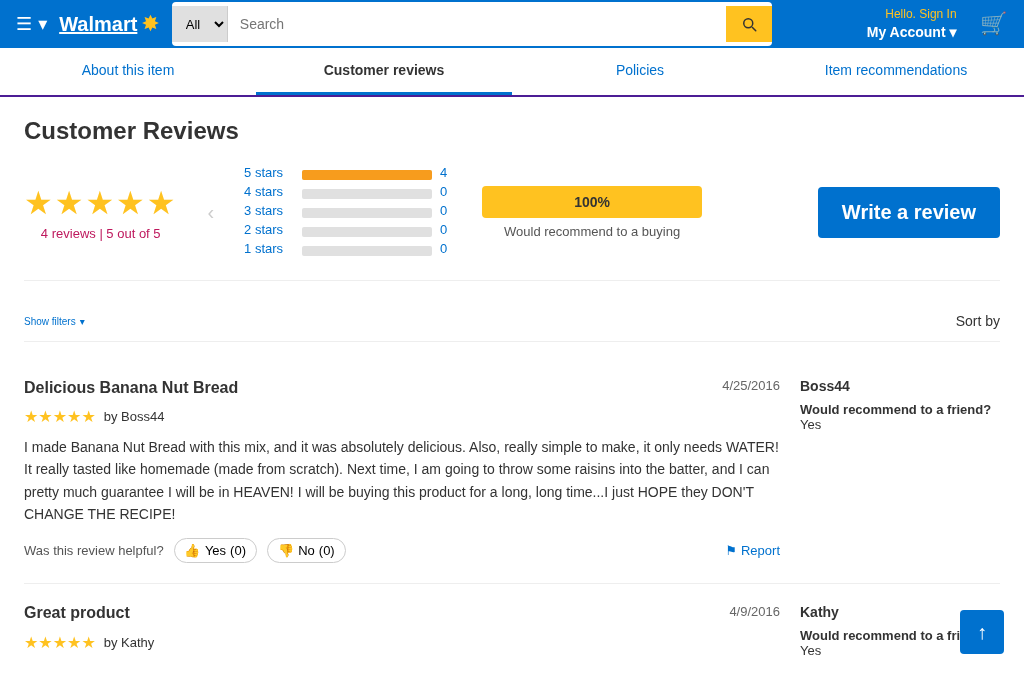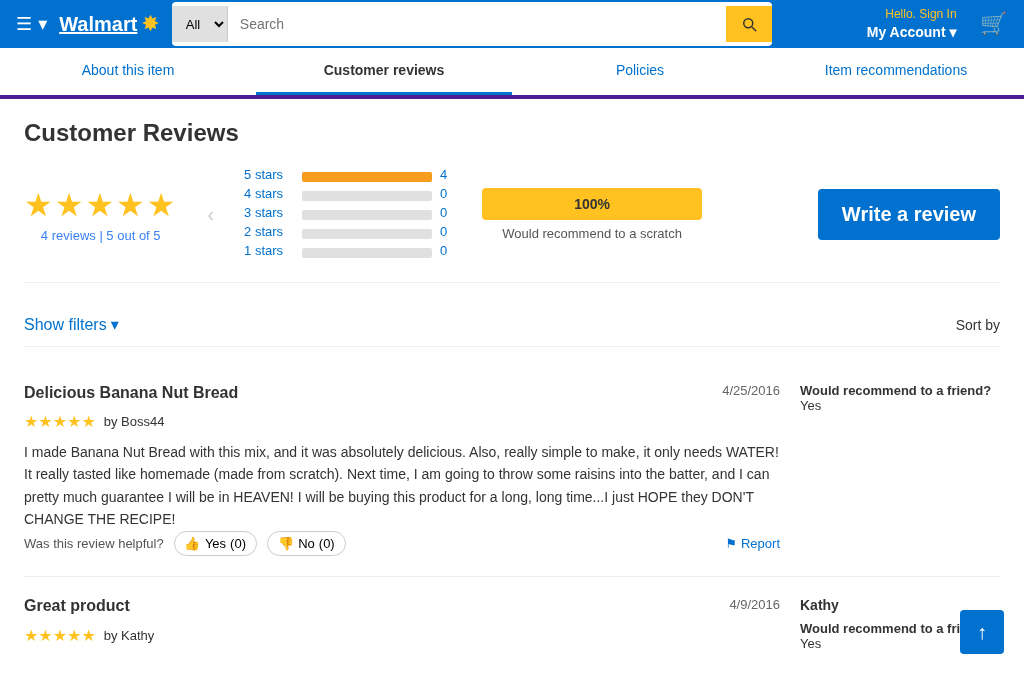--- a/index.html
+++ b/index.html
@@ -56,21 +56,21 @@
     }
     .search-btn svg { width: 18px; height: 18px; fill: #333; }
     .header-account { margin-left: auto; color: #fff; text-align: right; line-height: 1.3; cursor: pointer; }
     .header-account .hello { color: #ffc220; font-size: 12px; }
     .header-account .account { font-size: 14px; font-weight: bold; display: flex; align-items: center; gap: 4px; }
     .header-cart { color: #fff; font-size: 22px; cursor: pointer; margin-left: 12px; }
 
     
     .nav-tabs {
       display: flex;
-      border-bottom: 4px solid #4c1d95;
+      border-bottom: 2px solid #4c1d95;
       background: #fff;
     }
     .nav-tab {
       flex: 1;
       text-align: center;
       padding: 14px 10px;
       font-size: 14px;
       color: #0071ce;
       cursor: pointer;
       border-bottom: 3px solid transparent;
@@ -91,21 +91,21 @@
       display: flex;
       align-items: center;
       gap: 30px;
       margin-bottom: 20px;
       padding-bottom: 20px;
       border-bottom: 1px solid #eee;
     }
 
     .overall-rating { text-align: center; }
     .stars-large { color: #ffc220; font-size: 32px; letter-spacing: 2px; }
-    .reviews-count { font-size: 13px; color: #3b82f6; margin-top: 4px; }
+    .reviews-count { font-size: 13px; color: #be185d; margin-top: 4px; }
 
     .rating-bars { }
     .rating-bar-row { display: flex; align-items: flex-end; gap: 8px; margin-bottom: 4px; font-size: 13px; }
     .rating-bar-label { width: 50px; color: #0071ce; cursor: pointer; }
     .bar-bg { width: 130px; height: 10px; background: #e0e0e0; border-radius: 2px; }
     .bar-fill { height: 100%; background: #f79c1d; border-radius: 2px; }
     .bar-count { width: 12px; color: #0071ce; cursor: pointer; }
 
     .recommend-box { text-align: center; }
     .recommend-bar-wrap { width: 220px; background: #e0e0e0; border-radius: 4px; overflow: hidden; height: 32px; }
@@ -131,24 +131,23 @@
       align-items: center;
       justify-content: space-between;
       padding: 12px 0;
       border-bottom: 1px solid #eee;
       margin-bottom: 16px;
     }
     .show-filters-btn {
       background: none;
       border: none;
       color: #0071ce;
-      font-size: 16px;
-      cursor: pointer;
-      display: flex;
-      align-items: center;
+      font-size: 10px;
+      cursor: pointer;
+      display: flex;
       gap: 4px;
     }
     .sort-section { display: flex; align-items: center; gap: 8px; font-size: 14px; }
     .sort-select {
       border: 1px solid #ccc;
       padding: 6px 10px;
       font-size: 14px;
       border-radius: 2px;
       cursor: pointer;
       background: #fff;
@@ -161,21 +160,21 @@
       padding: 20px 0;
       border-bottom: 1px solid #eee;
     }
     .review-main { flex: 1; }
     .review-sidebar { width: 200px; min-width: 200px; }
     .review-title { font-size: 16px; font-weight: bold; margin-bottom: 6px; }
     .review-meta { display: flex; align-items: center; gap: 8px; margin-bottom: 10px; font-size: 13px; }
     .stars-small { color: #ffc220; font-size: 16px; }
     .review-date { color: #666; font-size: 13px; margin-bottom: 10px; }
     .review-header-row { display: flex; justify-content: space-between; align-items: center; margin-bottom: 4px; }
-    .review-body { font-size: 14px; line-height: 1.6; color: #333; margin-bottom: 0; }
+    .review-body { font-size: 14px; line-height: 1.6; color: #333; margin-bottom: 12px; }
     .review-helpful { display: flex; align-items: center; gap: 10px; font-size: 13px; color: #555; }
     .helpful-btn {
       display: flex; align-items: center; gap: 4px;
       border: 1px solid #ccc; background: #fff; border-radius: 20px; padding: 4px 10px;
       cursor: pointer; font-size: 13px;
     }
     .helpful-btn.yes { }
     .helpful-btn.no { }
     .report-btn { color: #0071ce; background: none; border: none; cursor: pointer; font-size: 13px; display: flex; align-items: center; gap: 4px; margin-left: auto; }
     .reviewer-name { font-size: 14px; font-weight: bold; margin-bottom: 8px; }
@@ -292,21 +291,21 @@
       <span class="bar-count">0</span>
     </div>
       </div>
 
     <div class="recommend-box">
       <div class="recommend-bar-wrap">
         <div class="recommend-bar-fill" style="width:100%">
           <span>100%</span>
         </div>
       </div>
-      <div class="recommend-label">Would recommend to a scratch</div>
+      <div class="recommend-label">Would recommend to a buying</div>
     </div>
 
     <button class="write-review-btn">Write a review</button>
   </div>
 
   <div class="filters-sort">
     <button class="show-filters-btn">
       <span>Show filters</span>
       <span>▾</span>
     </button>
@@ -339,20 +338,21 @@
             <span>No</span>
             <span>(0)</span>
           </button>
           <button class="report-btn">
             <span>⚑</span>
             <span>Report</span>
           </button>
         </div>
       </div>
       <div class="review-sidebar">
+        <div class="reviewer-name">Boss44</div>
         <div class="recommend-friend">
           <strong>Would recommend to a friend?</strong> <span>Yes</span>
         </div>
       </div>
     </div>
       <div class="review-card">
       <div class="review-main">
         <div class="review-header-row">
           <div class="review-title">Great product</div>
           <div class="review-date">4/9/2016</div>

